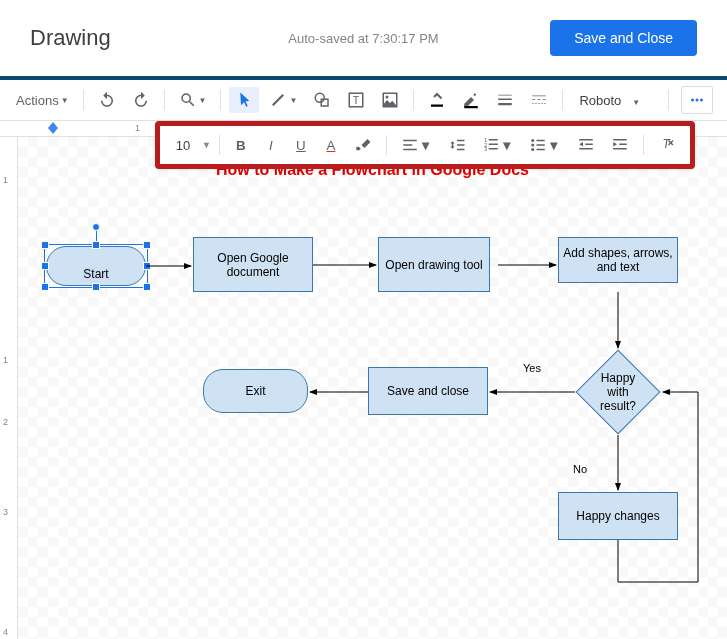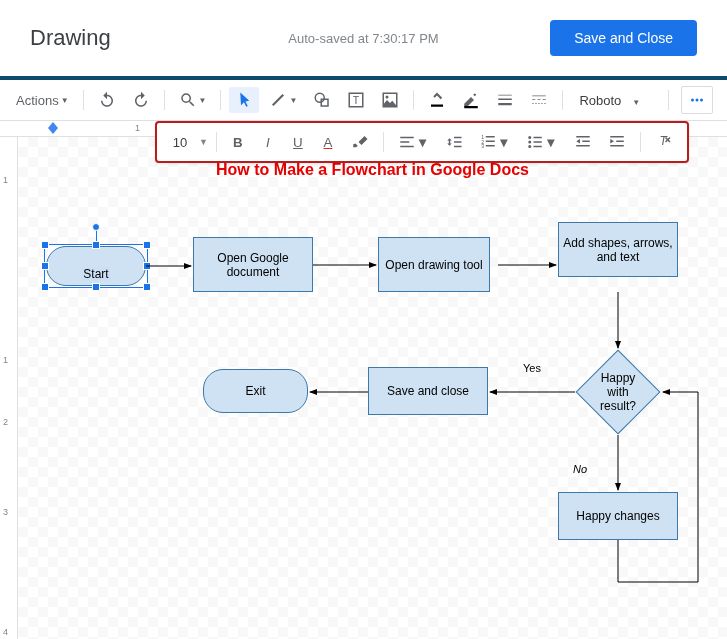--- a/index.html
+++ b/index.html
@@ -9,21 +9,21 @@
   .header-status { margin-left: auto; margin-right: auto; color: #80868b; font-size: 13px; position: absolute; left: 50%; transform: translateX(-50%); }
   .save-btn { margin-left: auto; background: #1a73e8; color: #fff; border: none; padding: 10px 24px; border-radius: 4px; font-size: 14px; font-weight: 500; cursor: pointer; }
   .toolbar { display: flex; align-items: center; padding: 6px 10px; gap: 4px; border-bottom: 1px solid #e0e0e0; position: relative; }
   .toolbar .btn { background: none; border: none; padding: 4px 6px; cursor: pointer; color: #5f6368; font-size: 13px; display: flex; align-items: center; gap: 2px; border-radius: 2px; min-width: 24px; justify-content: center; }
   .toolbar .sep { width: 1px; height: 20px; background: #e0e0e0; margin: 0 4px; }
   .toolbar .font-select { border: none; background: none; font-size: 13px; color: #3c4043; padding: 4px 20px 4px 8px; cursor: pointer; }
   .toolbar .more-btn { border: 1px solid #dadce0; padding: 4px 6px; margin-left: 4px; }
   .toolbar .chevron { font-size: 8px; color: #5f6368; }
   .toolbar svg { width: 18px; height: 18px; }
   .toolbar .select-tool { background: #e8f0fe; }
-  .sub-toolbar { position: absolute; top: 0px; left: 155px; background: #fff; border: 2px solid #b91c1c; border-radius: 4px; padding: 6px 8px; display: flex; align-items: center; gap: 4px; box-shadow: 0 1px 3px rgba(0,0,0,0.1); z-index: 10; }
+  .sub-toolbar { position: absolute; top: 0px; left: 155px; background: #fff; border: 5px solid #b91c1c; border-radius: 4px; padding: 6px 8px; display: flex; align-items: center; gap: 4px; box-shadow: 0 1px 3px rgba(0,0,0,0.1); z-index: 10; }
   .sub-toolbar .btn { background: none; border: none; padding: 4px 6px; cursor: pointer; color: #5f6368; display: flex; align-items: center; border-radius: 2px; min-width: 26px; justify-content: center; }
   .sub-toolbar .sep { width: 1px; height: 20px; background: #e0e0e0; margin: 0 4px; }
   .sub-toolbar .size-input { width: 30px; border: none; text-align: center; font-size: 13px; color: #3c4043; }
   .sub-toolbar svg { width: 18px; height: 18px; }
   .ruler-h { height: 16px; background: #fff; border-bottom: 1px solid #e0e0e0; display: flex; font-size: 9px; color: #80868b; position: relative; padding-left: 18px; }
   .ruler-h .tick { position: absolute; top: 2px; }
   .ruler-h .tab-marker { position: absolute; left: 48px; top: 4px; width: 10px; height: 8px; }
   .ruler-h .tab-marker::before { content: ''; position: absolute; width: 0; height: 0; border-left: 5px solid transparent; border-right: 5px solid transparent; border-bottom: 6px solid #4285f4; top: -3px; }
   .ruler-h .tab-marker::after { content: ''; position: absolute; width: 0; height: 0; border-left: 5px solid transparent; border-right: 5px solid transparent; border-top: 6px solid #4285f4; top: 3px; }
   .workspace { display: flex; position: relative; }
@@ -277,21 +277,21 @@
       <div class="handle mr"></div>
       <div class="handle bl"></div>
       <div class="handle bm"></div>
       <div class="handle br"></div>
     </div>
 
     <div class="shape" style="left:175px; top:100px; width:120px; height:55px;">Open Google document</div>
 
     <div class="shape" style="left:360px; top:100px; width:112px; height:55px;">Open drawing tool</div>
 
-    <div class="shape" style="left:540px; top:85px; width:120px; height:55px;">Add shapes, arrows, and text</div>
+    <div class="shape" style="left:540px; top:100px; width:120px; height:46px;">Add shapes, arrows, and text</div>
 
     <div class="shape diamond" style="left:570px; top:225px; width:60px; height:60px;">
         <span class="diamond-text">Happy with result?</span>
       </div>
 
     <div class="shape" style="left:350px; top:230px; width:120px; height:48px;">Save and close</div>
 
     <div class="shape terminator" style="left:185px; top:232px; width:105px; height:44px;">Exit</div>
 
     <div class="shape" style="left:540px; top:355px; width:120px; height:48px;">Happy changes</div>
@@ -306,15 +306,15 @@
       <line x1="295" y1="128" x2="358" y2="128" marker-end="url(#ah)"></line>
       <line x1="480" y1="128" x2="538" y2="128" marker-end="url(#ah)"></line>
       <line x1="600" y1="155" x2="600" y2="211" marker-end="url(#ah)"></line>
       <line x1="557" y1="255" x2="472" y2="255" marker-end="url(#ah)"></line>
       <line x1="350" y1="255" x2="292" y2="255" marker-end="url(#ah)"></line>
       <line x1="600" y1="298" x2="600" y2="353" marker-end="url(#ah)"></line>
       <polyline points="600,403 600,445 680,445 680,255 645,255" marker-end="url(#ah)"></polyline>
     </svg>
 
     <div class="edge-label" style="left:505px; top:225px;">Yes</div>
-    <div class="edge-label" style="left:555px; top:326px;font-style:italic;">No</div>
+    <div class="edge-label" style="left:555px; top:326px;">No</div>
   </div>
 </div>
 
 </body></html>

